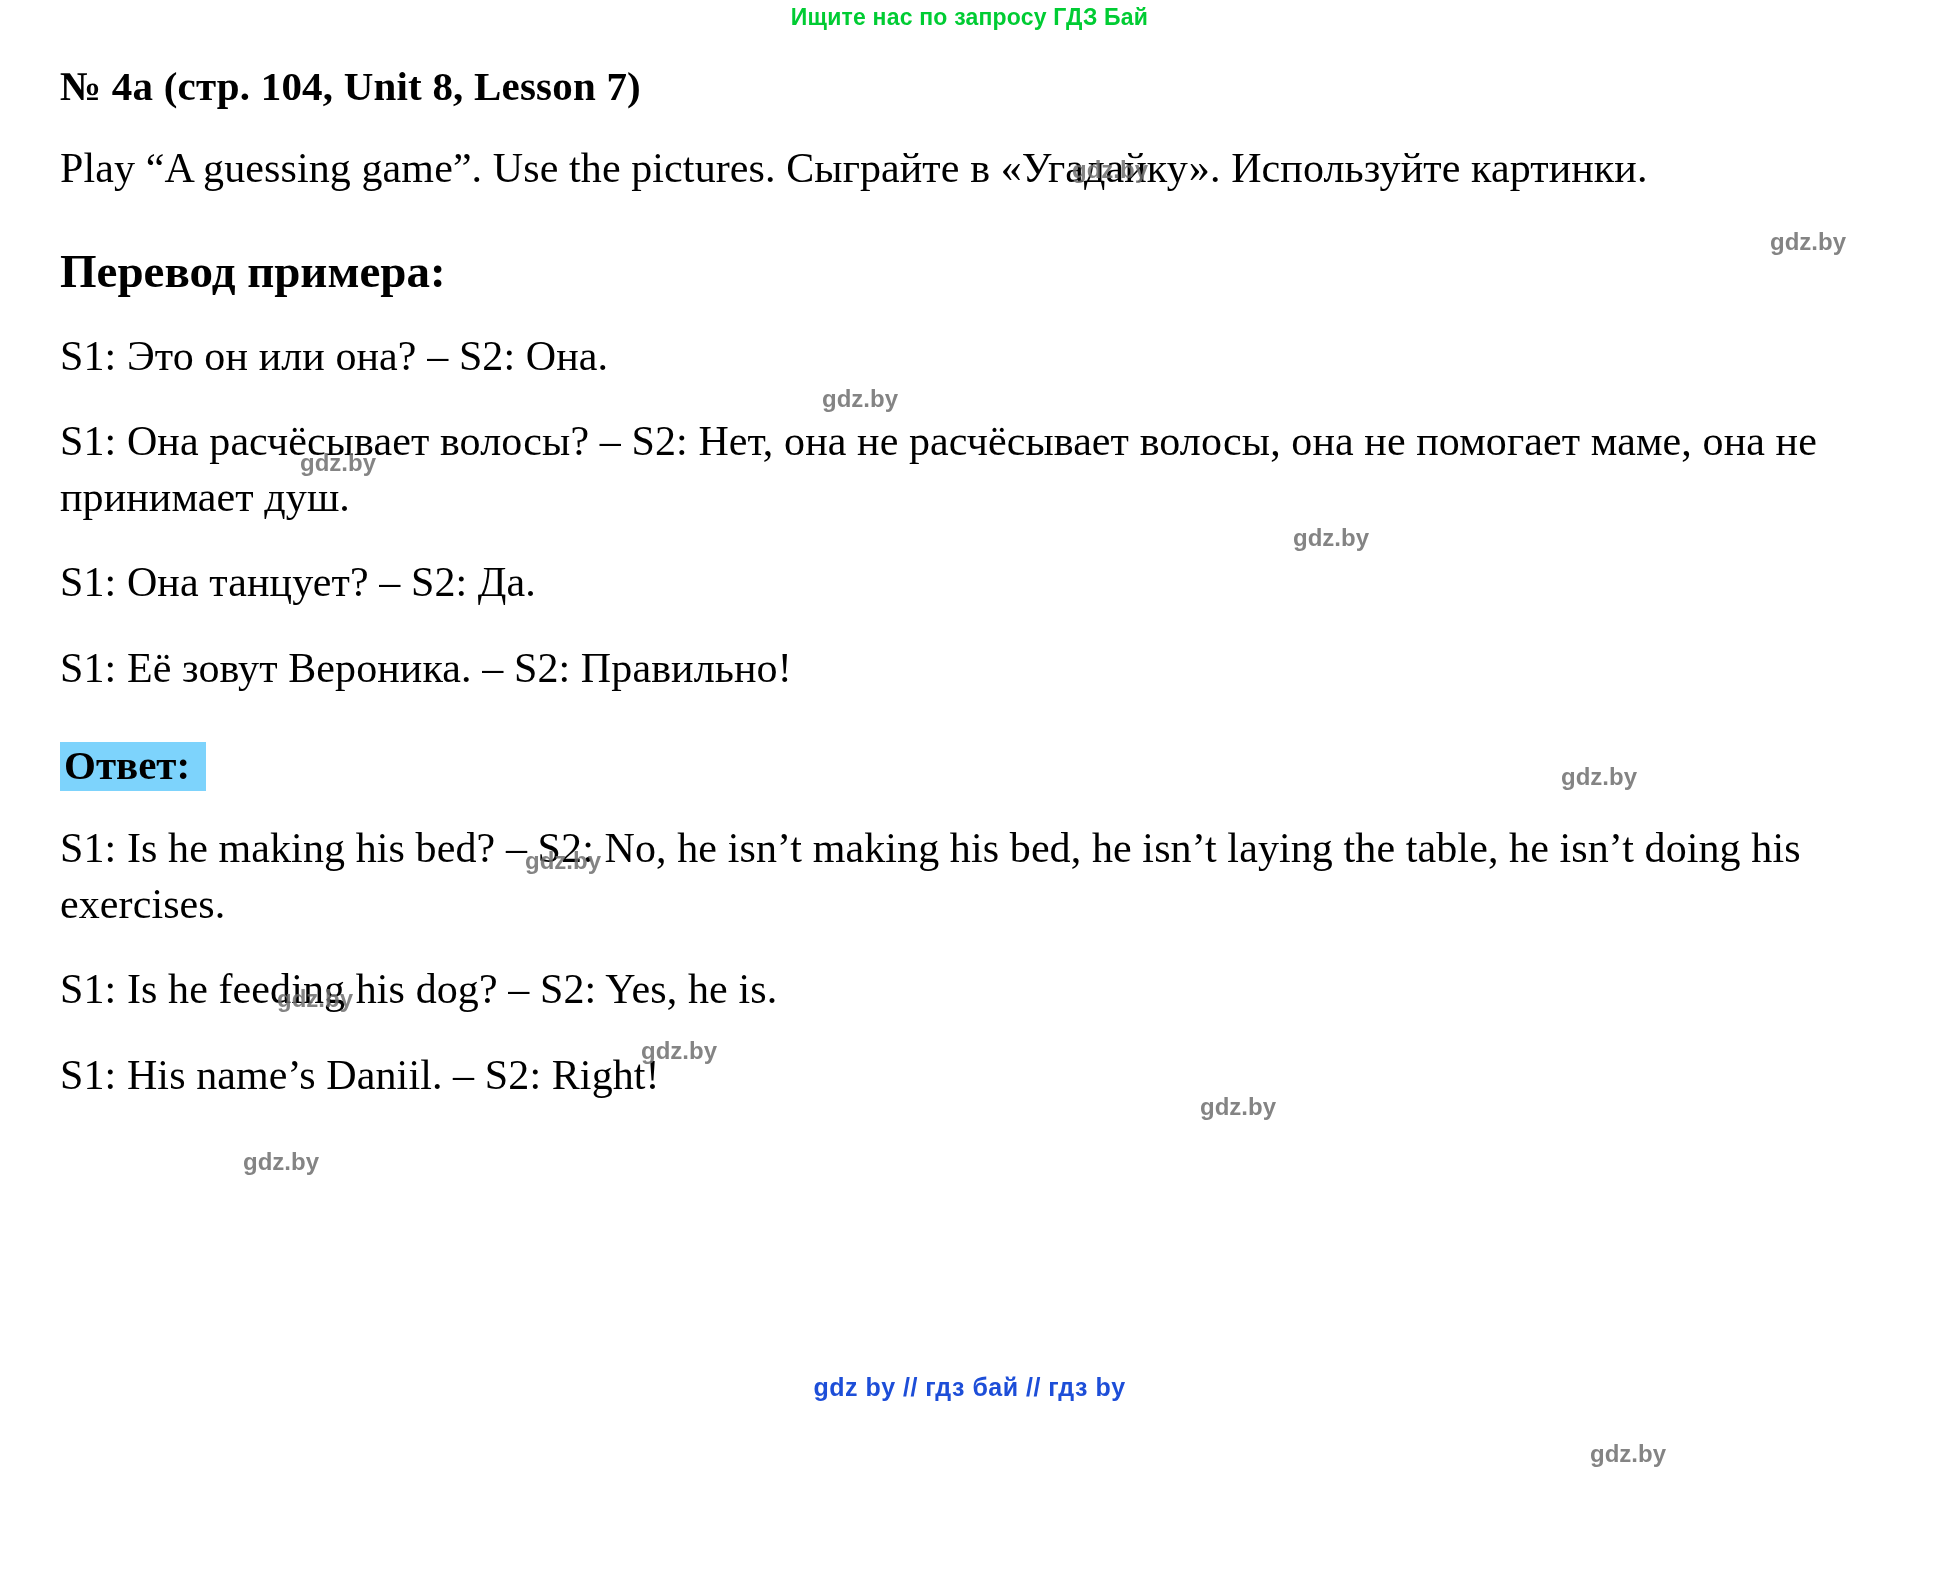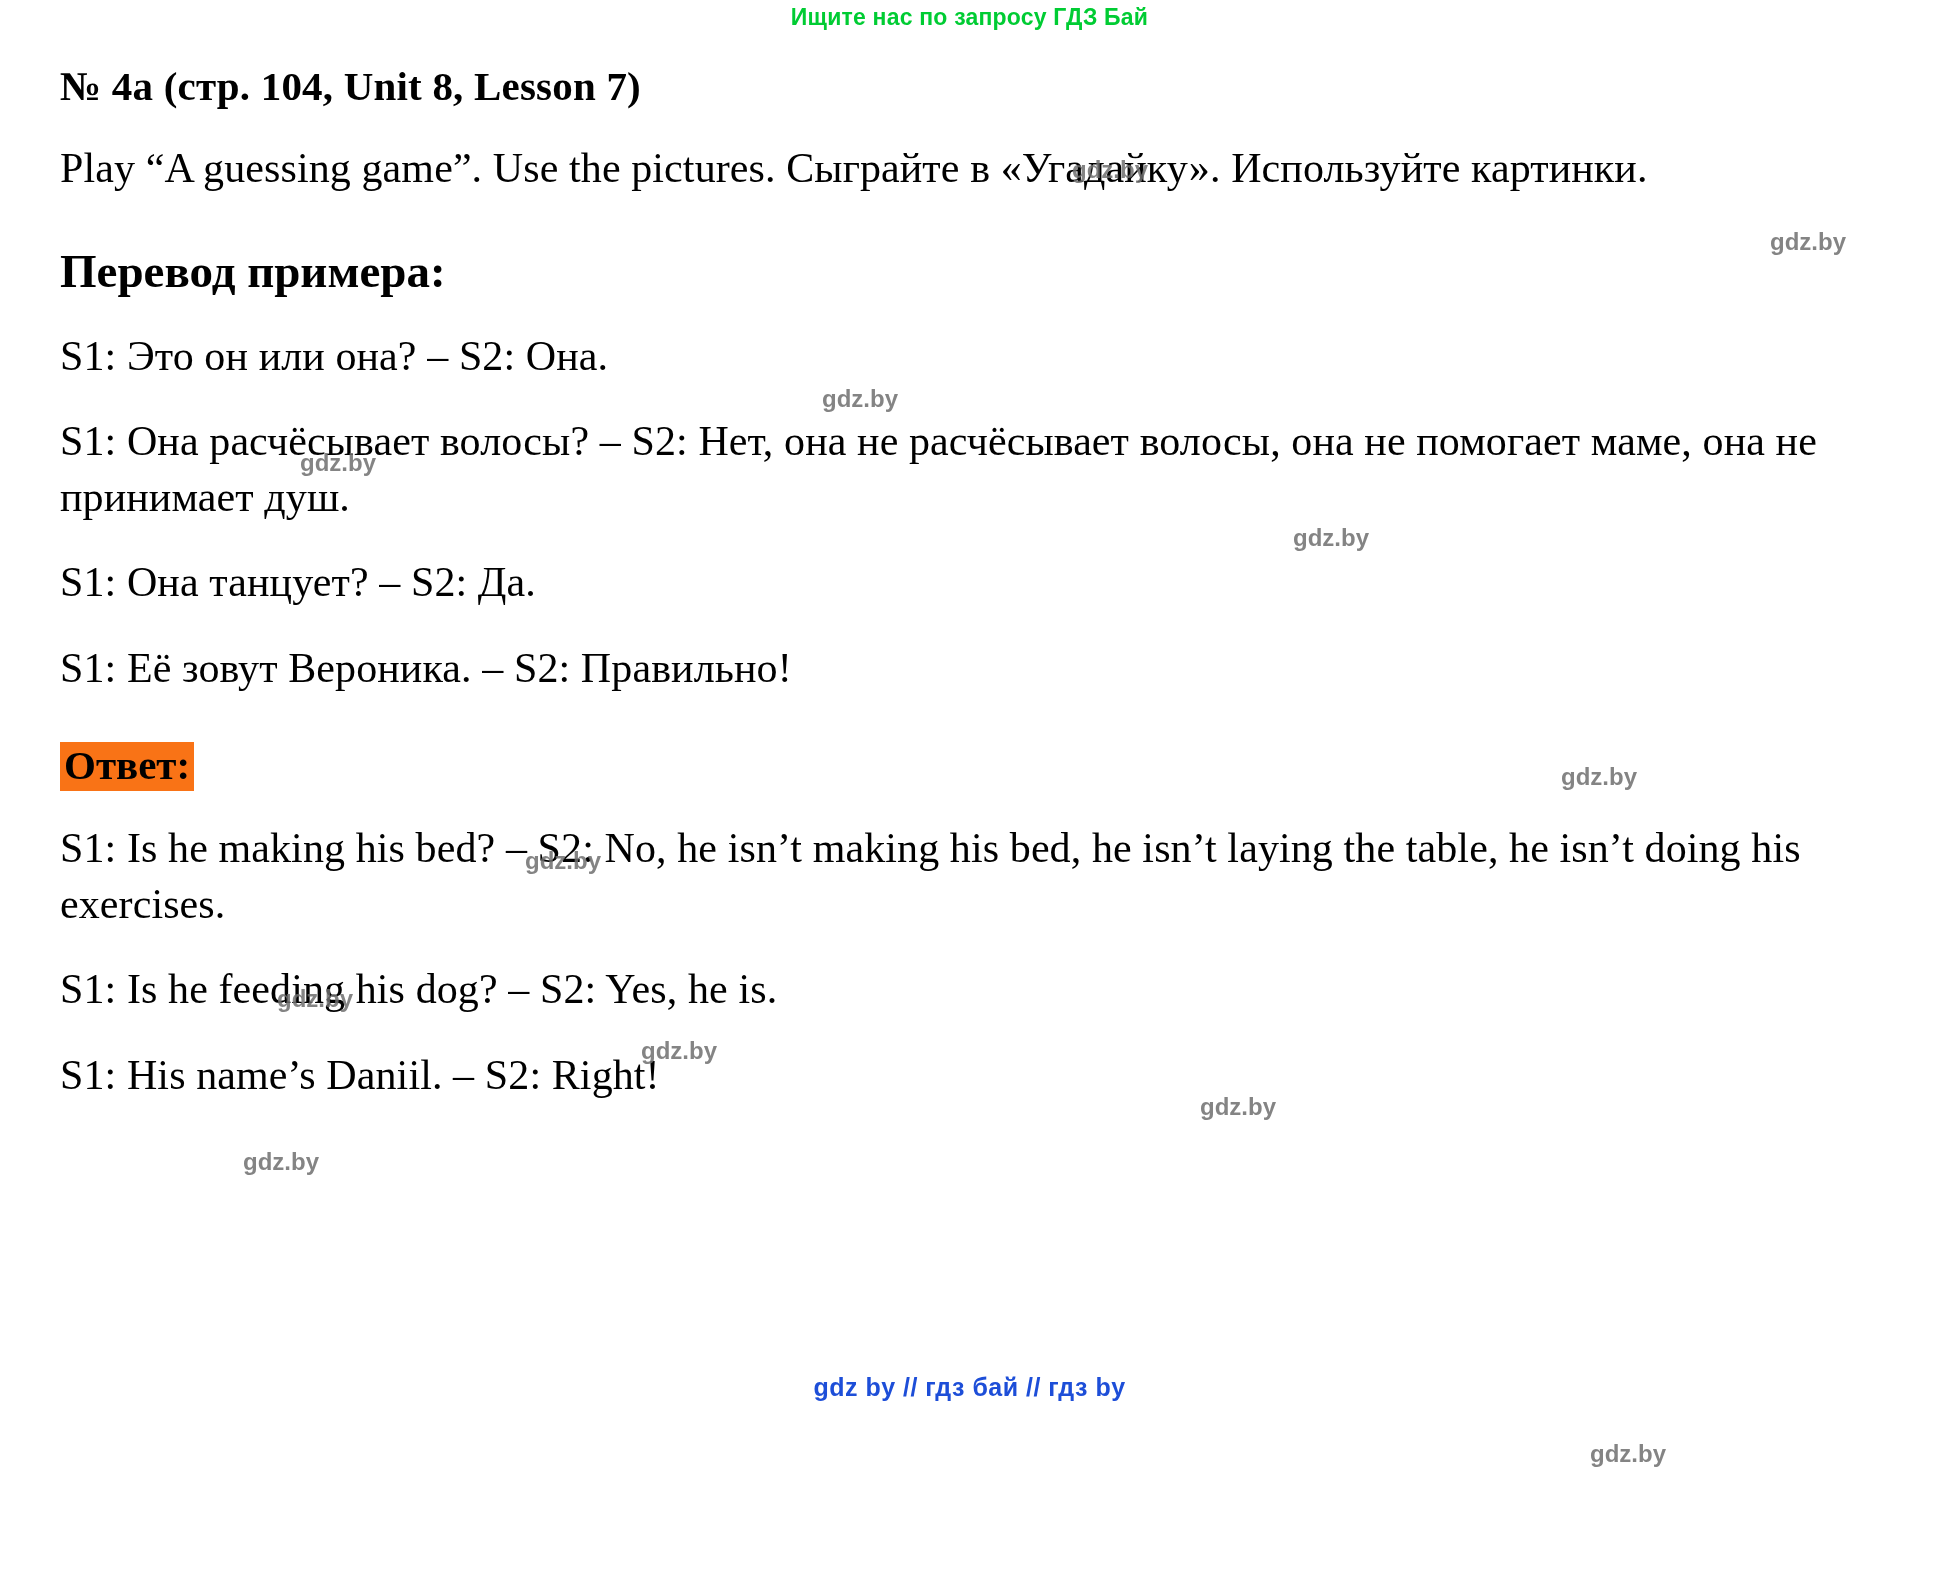--- a/index.html
+++ b/index.html
@@ -54,22 +54,22 @@
   .section-head {
     font-size: 47px;
     font-weight: bold;
     margin: 46px 0 0 0;
     line-height: 1.2;
   }
   .answer-head {
     display: inline-block;
     font-size: 41px;
     font-weight: bold;
-    background: #f97316;
-    padding: 1px 4px 3px 4px;
+    background: #7dd3fc;
+    padding: 1px 16px 3px 4px;
     line-height: 1.1;
   }
   .answer-head-wrap {
     margin: 46px 0 0 0;
   }
   .bottom-bar {
     position: absolute;
     left: 0;
     bottom: 10px;
     width: 1939px;

